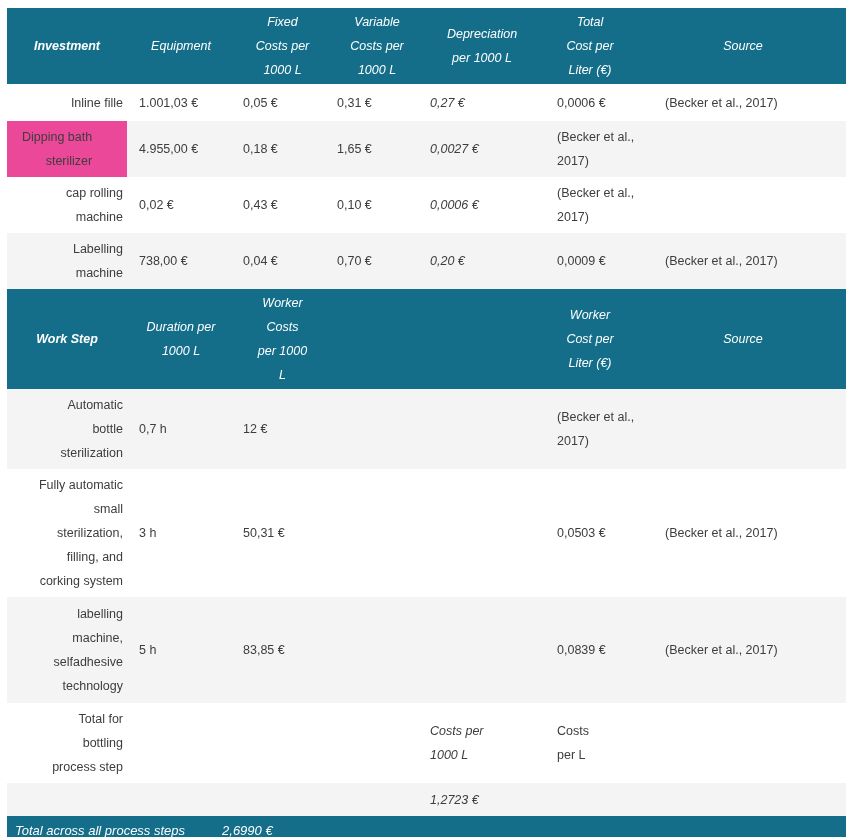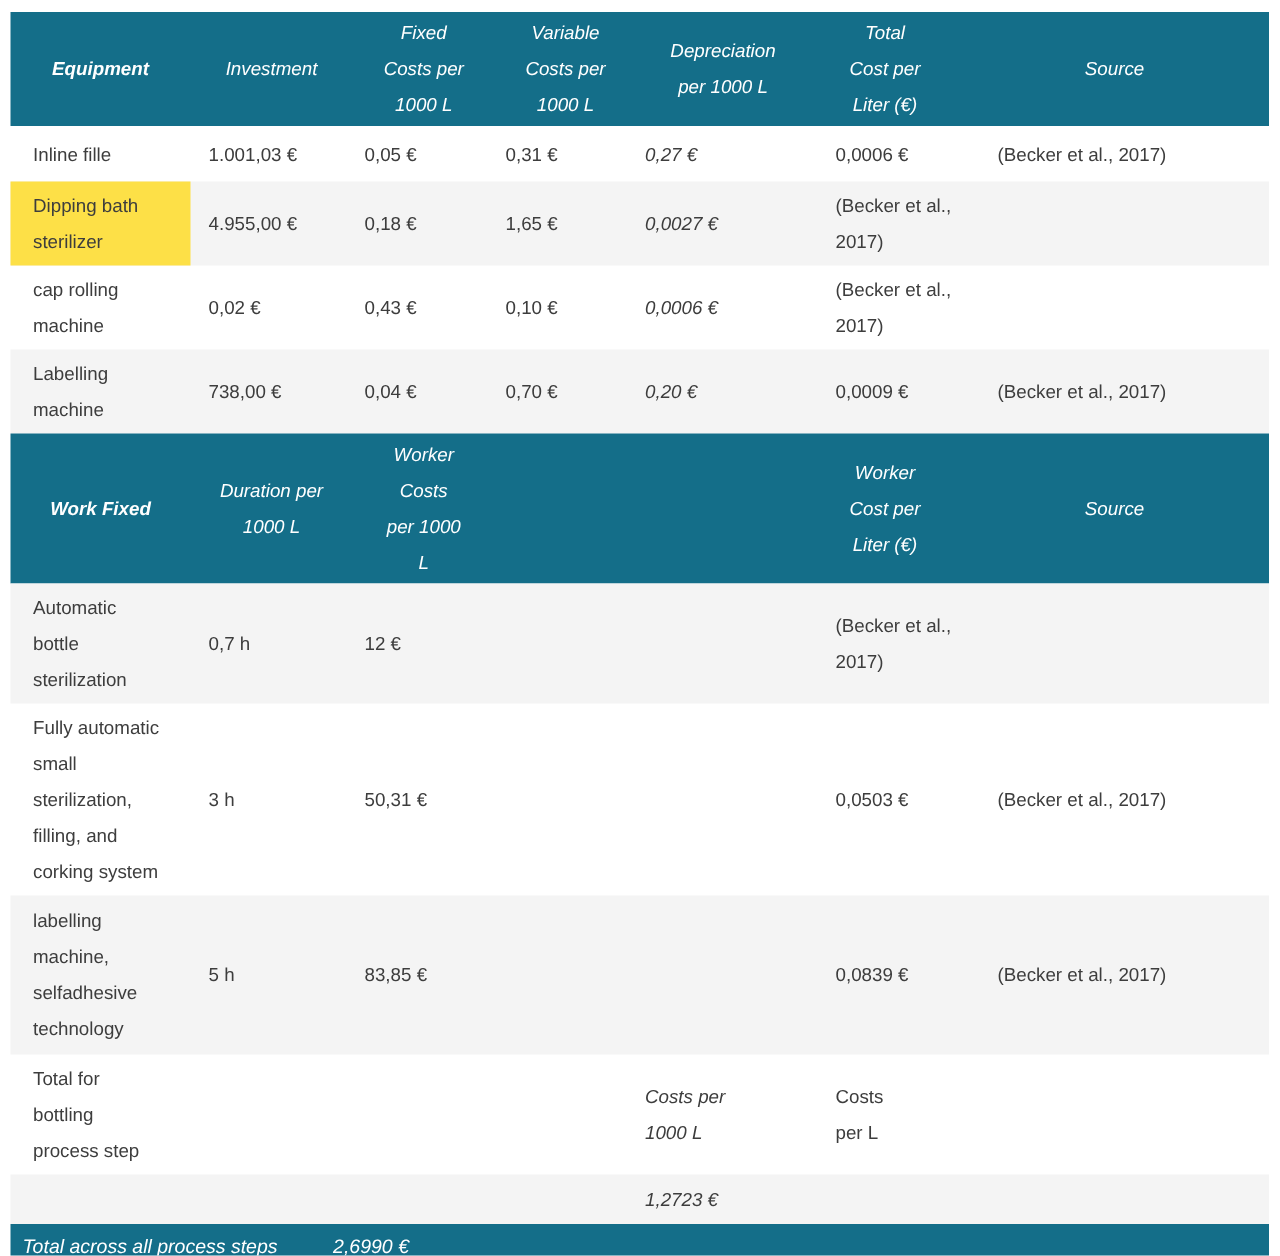--- a/index.html
+++ b/index.html
@@ -11,52 +11,52 @@
   .grid{
     display:grid;
     grid-template-columns:120px 108px 95px 94px 116px 100px 1fr;
     align-items:center;
   }
   .cell{
     font-size:12.5px;line-height:24px;white-space:pre-line;
     padding:4px 4px 4px 8px;box-sizing:border-box;
   }
   
-  .row .cell:nth-child(1){padding-left:15px;}
+  .row .cell:nth-child(1){padding-left:15px;text-align:right;}
   .row .cell:nth-child(2){padding-left:12px;}
   .row .cell:nth-child(3){padding-left:8px;}
   .row .cell:nth-child(4){padding-left:7px;}
   .row .cell:nth-child(5){padding-left:6px;font-style:italic;}
   .row .cell:nth-child(6){padding-left:17px;}
   .row .cell:nth-child(7){padding-left:8px;margin-left:17px;}
   .thead{
     background:#146E89;color:#ffffff;font-style:italic;
   }
   .thead .cell{text-align:center;padding:2px 4px;}
   .thead .cell:first-child{font-weight:bold;}
   .thead.h1{min-height:72px;}
   .thead.h2{min-height:98px;}
   .row.alt{background:#F4F4F4;}
-  .row.first-white .cell:first-child{background:#fde047;align-self:stretch;display:flex;align-items:center;}
+  .row.first-white .cell:first-child{background:#ec4899;align-self:stretch;display:flex;align-items:center;}
   .tfoot{
     background:#146E89;color:#ffffff;font-style:italic;font-size:13px;
     min-height:28px;display:flex;align-items:center;
     border-bottom:2px solid #A8C8D4;
   }
   .tfoot .label{margin-left:8px;}
   .tfoot .value{margin-left:37px;}
 </style>
 </head>
 <body>
 
 <div class="table">
 
   <div class="grid thead h1">
+    <div class="cell">Investment</div>
     <div class="cell">Equipment</div>
-    <div class="cell">Investment</div>
     <div class="cell">Fixed
 Costs per
 1000 L</div>
     <div class="cell">Variable
 Costs per
 1000 L</div>
     <div class="cell">Depreciation
 per 1000 L</div>
     <div class="cell">Total
 Cost per
@@ -99,21 +99,21 @@
 machine</div>
     <div class="cell">738,00 €</div>
     <div class="cell">0,04 €</div>
     <div class="cell">0,70 €</div>
     <div class="cell">0,20 €</div>
     <div class="cell">0,0009 €</div>
     <div class="cell">(Becker et al., 2017)</div>
   </div>
 
   <div class="grid thead h2">
-    <div class="cell">Work Fixed</div>
+    <div class="cell">Work Step</div>
     <div class="cell">Duration per
 1000 L</div>
     <div class="cell">Worker
 Costs
 per 1000
 L</div>
     <div class="cell"></div>
     <div class="cell"></div>
     <div class="cell">Worker
 Cost per

